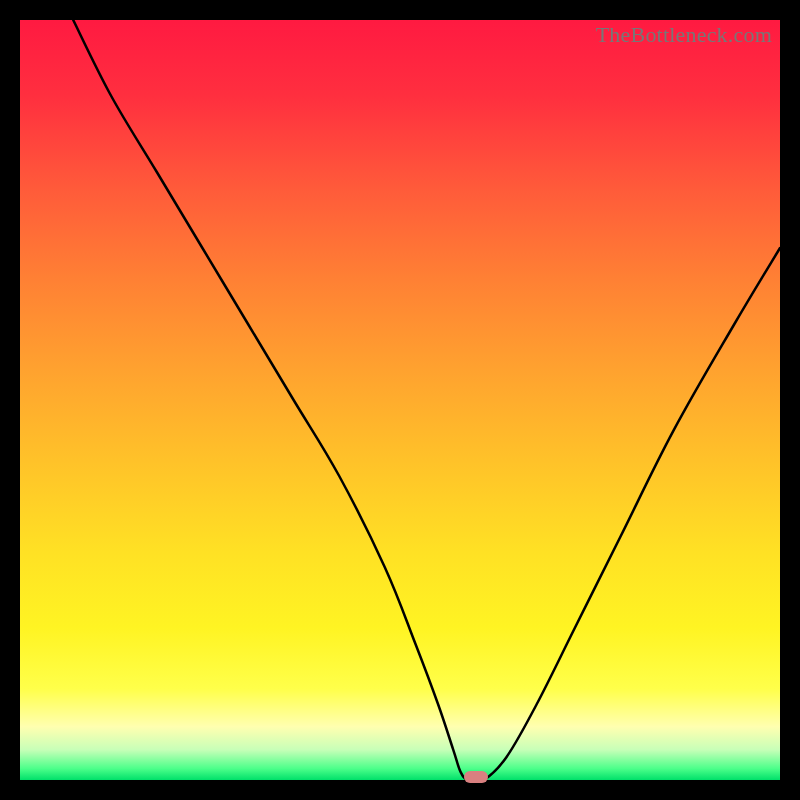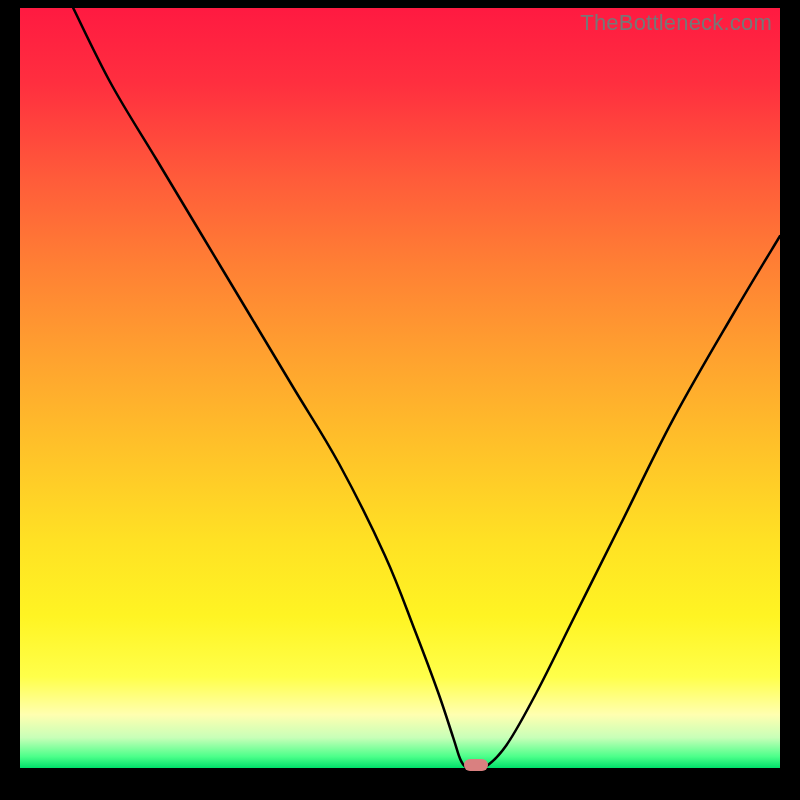--- a/index.html
+++ b/index.html
@@ -13,38 +13,39 @@
   }
   .frame {
     position: relative;
     width: 800px;
     height: 800px;
     background: #000;
   }
   .plot-area {
     position: absolute;
     left: 20px;
-    top: 8px;
+    top: 20px;
     width: 760px;
     height: 760px;
     background: linear-gradient(to bottom,
       #ff1a41 0%,
       #ff2f3f 10%,
       #ff5a3a 22%,
       #ff8034 34%,
       #ffa22f 46%,
       #ffc229 58%,
       #ffe124 70%,
       #fff423 80%,
       #ffff4a 88%,
       #ffffb0 93%,
       #c8ffb8 96%,
       #4cff8a 98.5%,
       #00e06a 100%
     );
+    font-family: Liberation Serif, serif;
   }
   .watermark {
     position: absolute;
     top: 2px;
     right: 8px;
     color: #777;
     font-size: 22px;
     font-weight: 400;
     letter-spacing: 0.2px;
     user-select: none;

